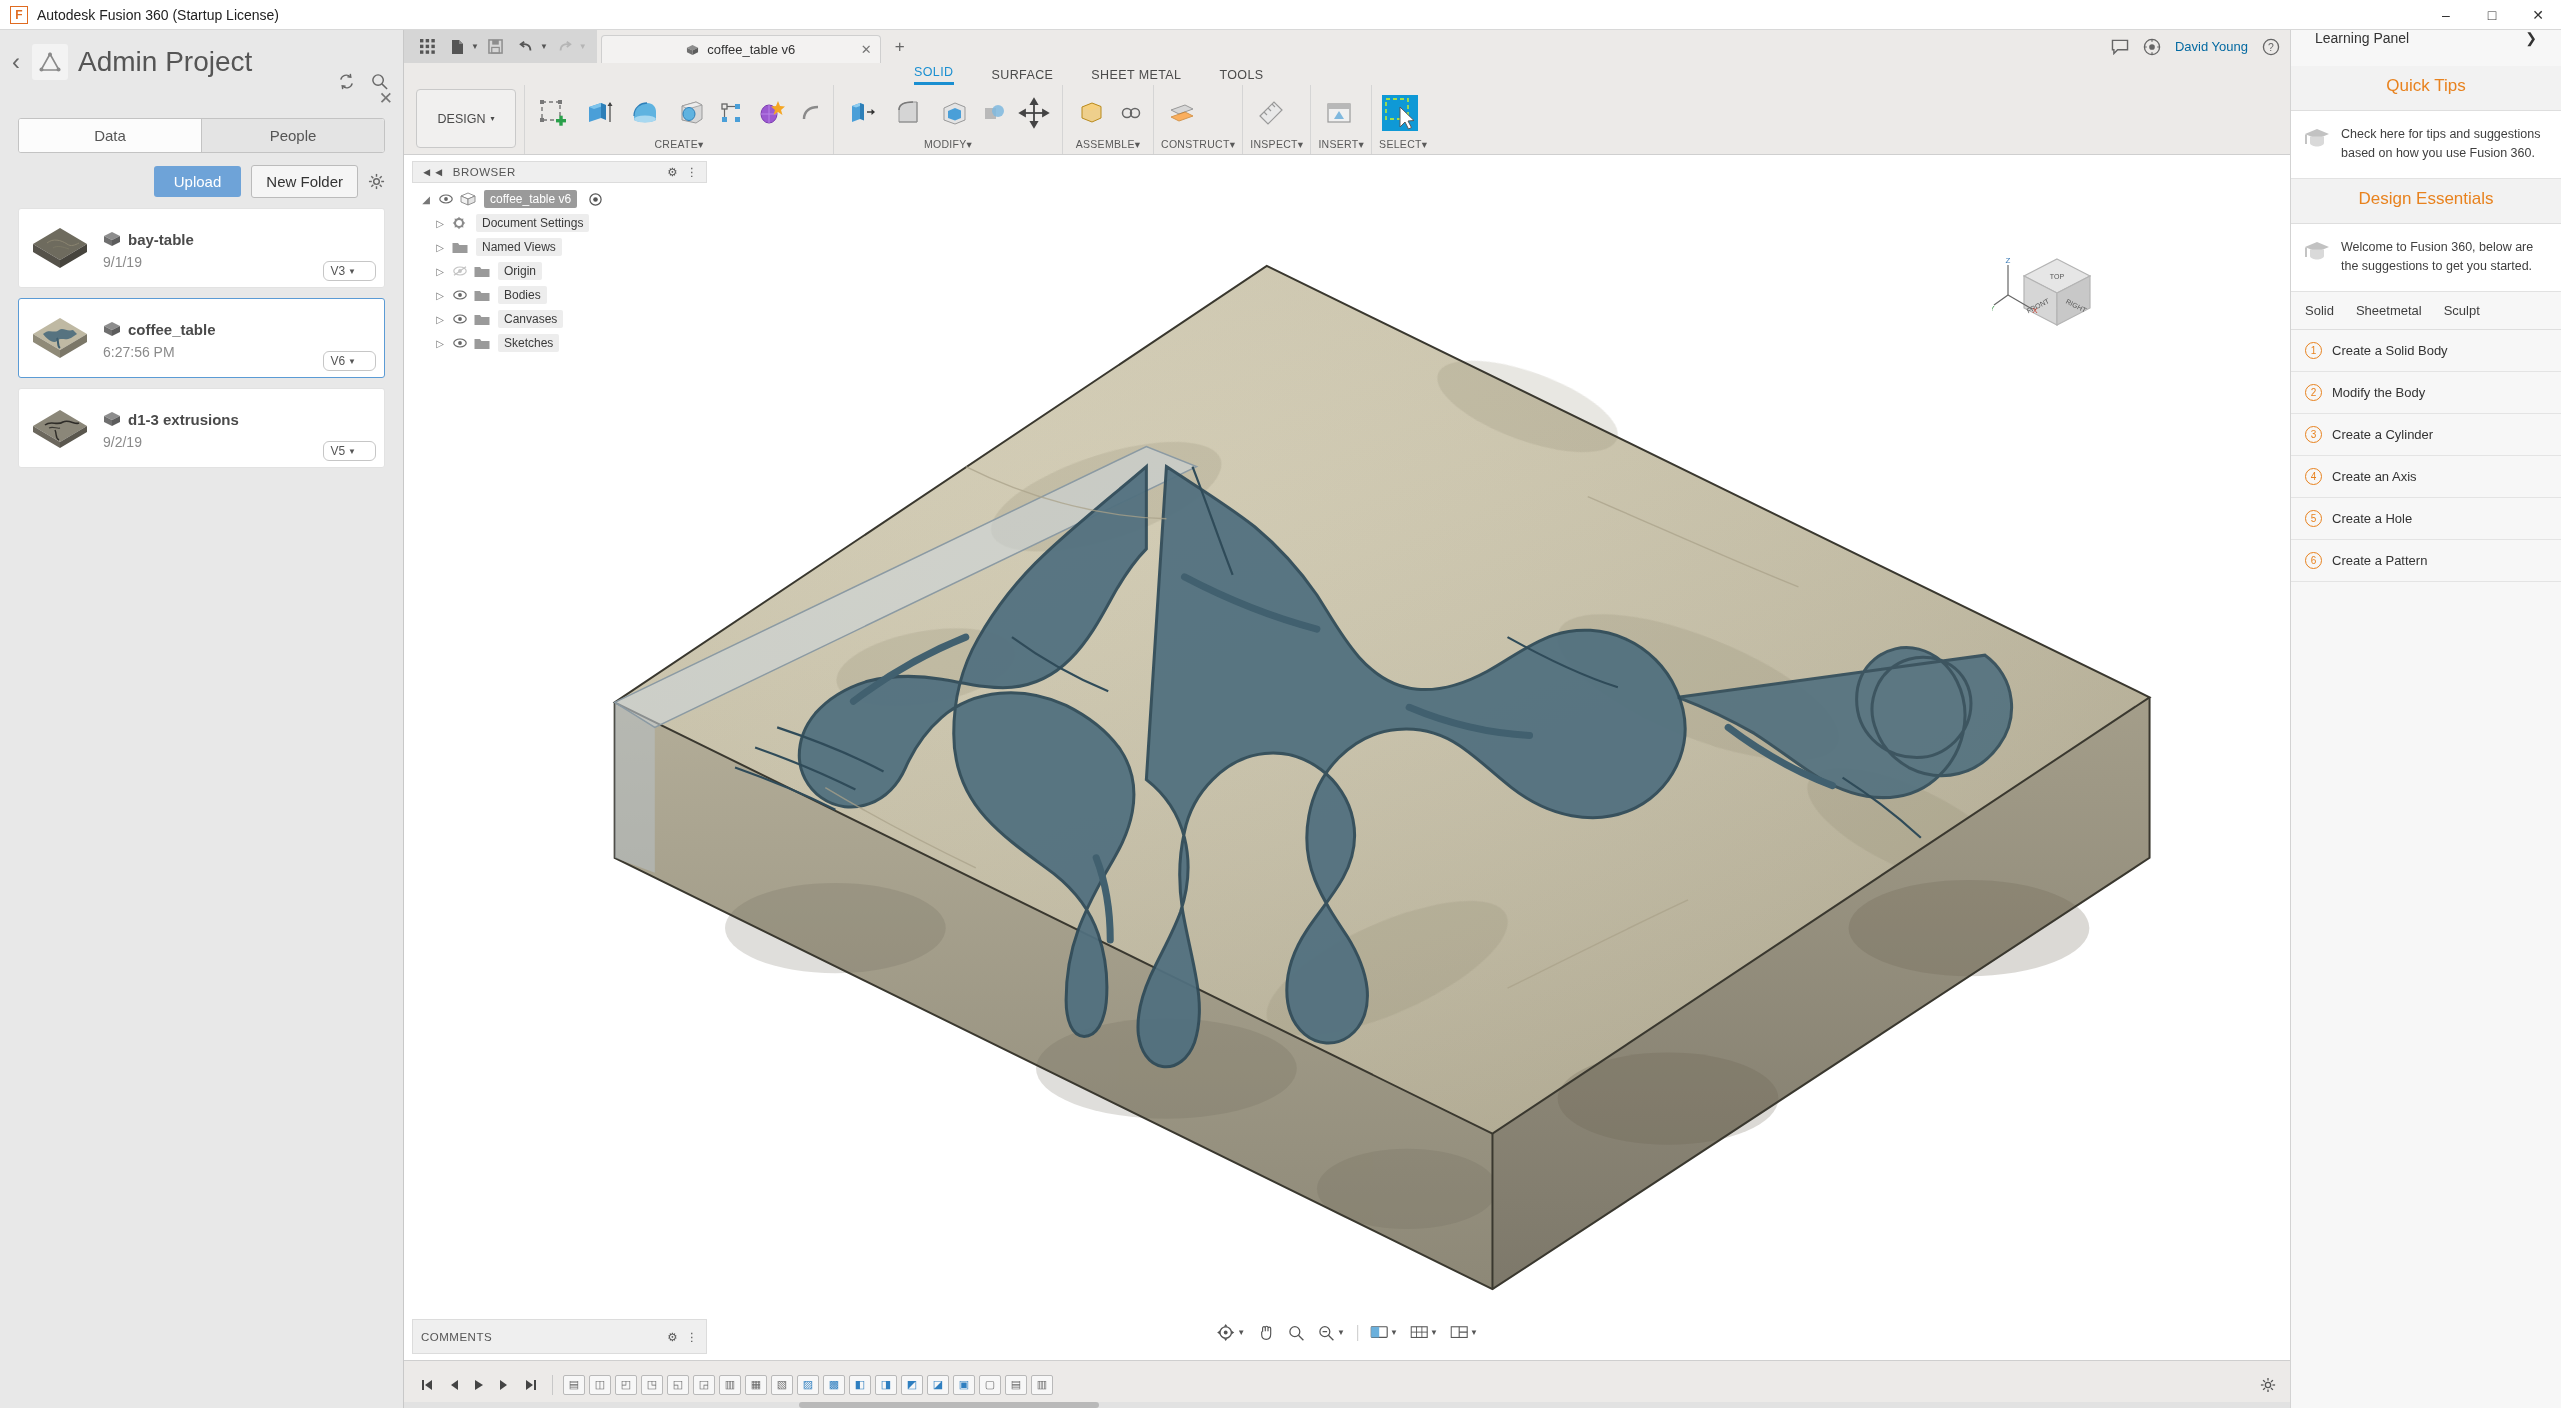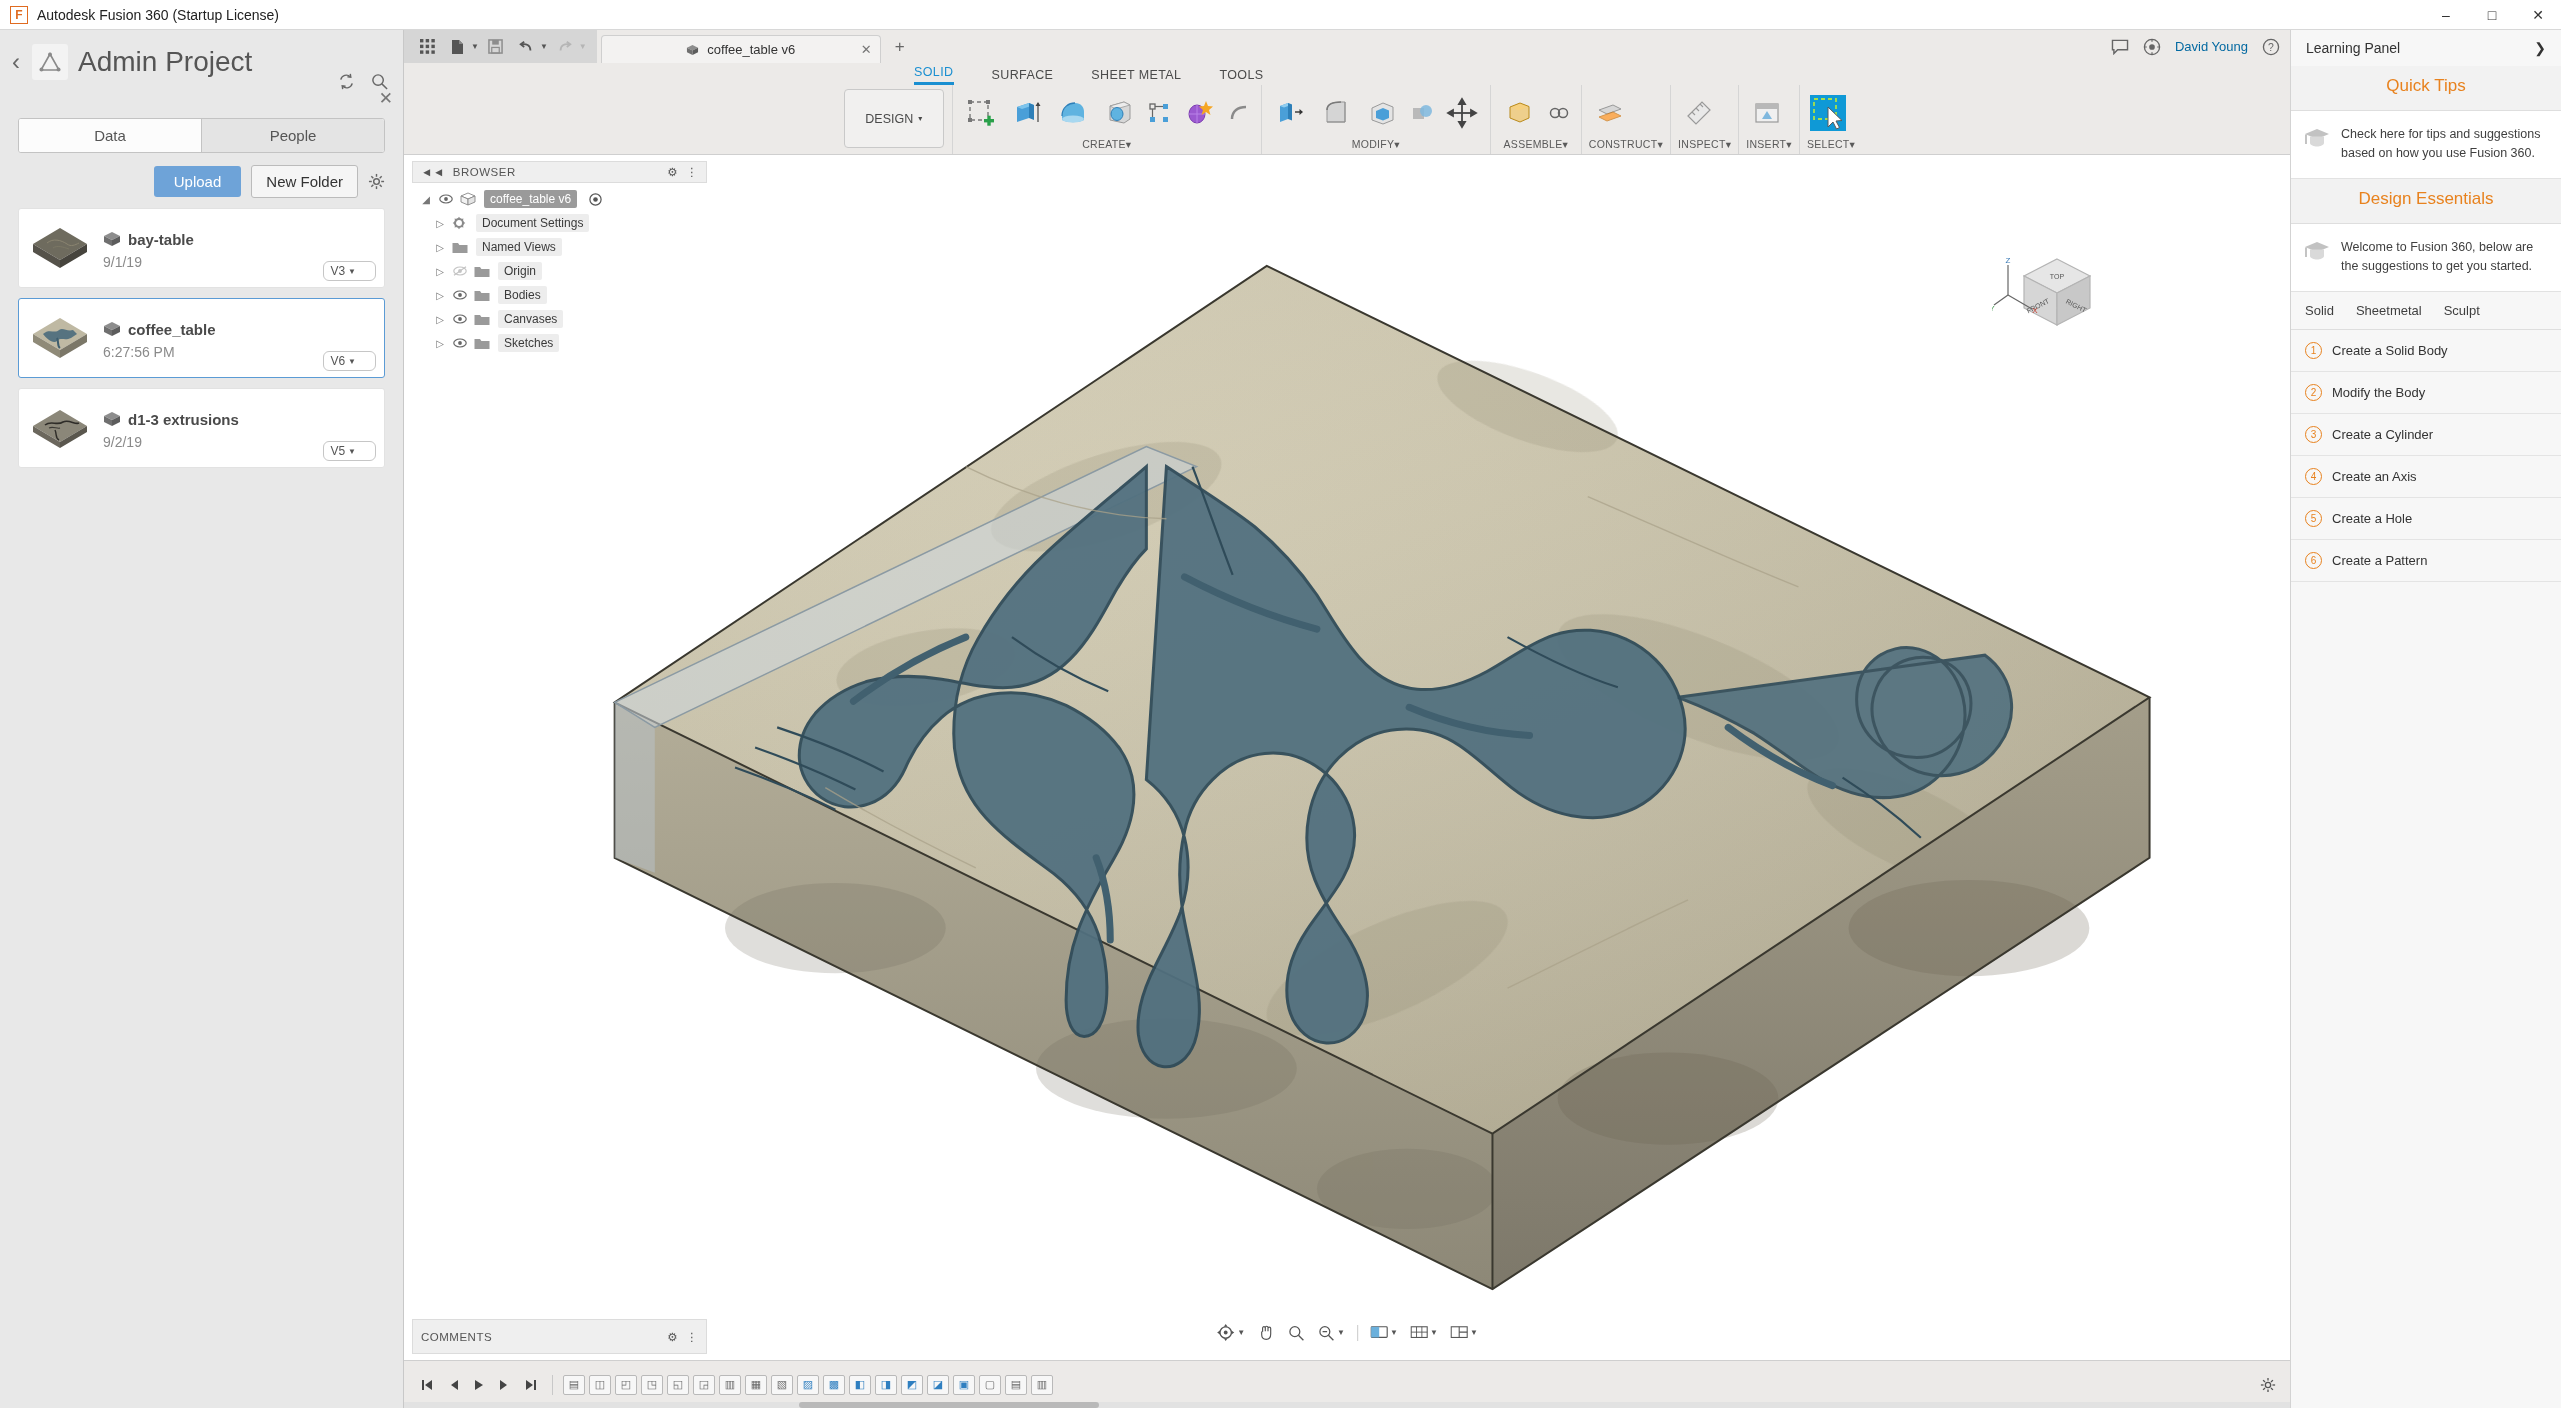--- a/index.html
+++ b/index.html
@@ -91,21 +91,21 @@
 
   
   #ribbon-tabs { height:22px; display:flex; align-items:flex-end; padding-left:510px;
     gap:38px; background:#eceae8; }
   .rt { font-size:12.5px; color:#4a4a4a; padding-bottom:3px; cursor:pointer;
     letter-spacing:0.4px; }
   .rt.active { color:#1a8fd1; border-bottom:3px solid #1a8fd1; }
 
   
   #ribbon { height:70px; background:#eceae8; display:flex; align-items:stretch;
-    border-bottom:1px solid #cfcfcf; padding-left:8px;justify-content:center; }
+    border-bottom:1px solid #cfcfcf; padding-left:8px; }
   #design-box { width:100px; margin:4px 8px 6px 4px; border:1px solid #c9c9c9;
     border-radius:4px; background:#f1f0ef; display:flex; align-items:center;
     justify-content:center; gap:5px; font-size:12.5px; color:#4a4a4a;
     cursor:pointer; }
   .panel { display:flex; flex-direction:column; justify-content:space-between;
     border-left:1px solid #d5d5d5; padding:3px 7px 2px 7px; }
   .panel:first-of-type { border-left:none; }
   .panel-icons { display:flex; align-items:center; gap:4px; flex:1; }
   .panel-label { text-align:center; font-size:10.5px; color:#5a5a5a;
     letter-spacing:0.3px; padding-bottom:2px; }
@@ -151,22 +151,22 @@
     border-radius:2px; }
   #tl-gear { position:absolute; right:14px; color:#555; cursor:pointer; }
   #scrollbar-strip { position:absolute; left:0; right:0; bottom:0; height:6px;
     background:#e2e2e2; }
   #scrollbar-thumb { position:absolute; left:395px; width:300px; height:6px;
     background:#b9b9b9; border-radius:3px; }
 
   
   #learning { width:271px; flex:0 0 271px; background:#f7f7f7;
     border-left:1px solid #d3d3d3; display:flex; flex-direction:column; }
-  #lp-head { height:36px; display:flex; align-items:center; justify-content:space-between;
-    padding:0 15px; font-size:14px; color:#333; }
+  #lp-head { height:36px; display:flex; justify-content:space-between;
+    padding:0 24px; font-size:14px; color:#333; }
   #lp-head .chev { color:#333; font-size:14px; cursor:pointer; }
   .lp-section-title { text-align:center; color:#e8821e; font-size:17px;
     padding:10px 0 14px 0; background:#f2f2f2; border-bottom:1px solid #dedede; }
   .lp-tip { display:flex; gap:10px; padding:14px 12px; background:#fff;
     border-bottom:1px solid #e2e2e2; }
   .lp-tip-text { font-size:12.5px; color:#3f3f3f; line-height:1.55; }
   .cap-icon { width:28px; flex:0 0 28px; color:#b4b4b4; }
   #lp-subtabs { display:flex; gap:22px; padding:11px 14px; font-size:13px;
     color:#3f3f3f; border-bottom:1px solid #dedede; background:#f7f7f7; }
   #lp-subtabs span { cursor:pointer; }

